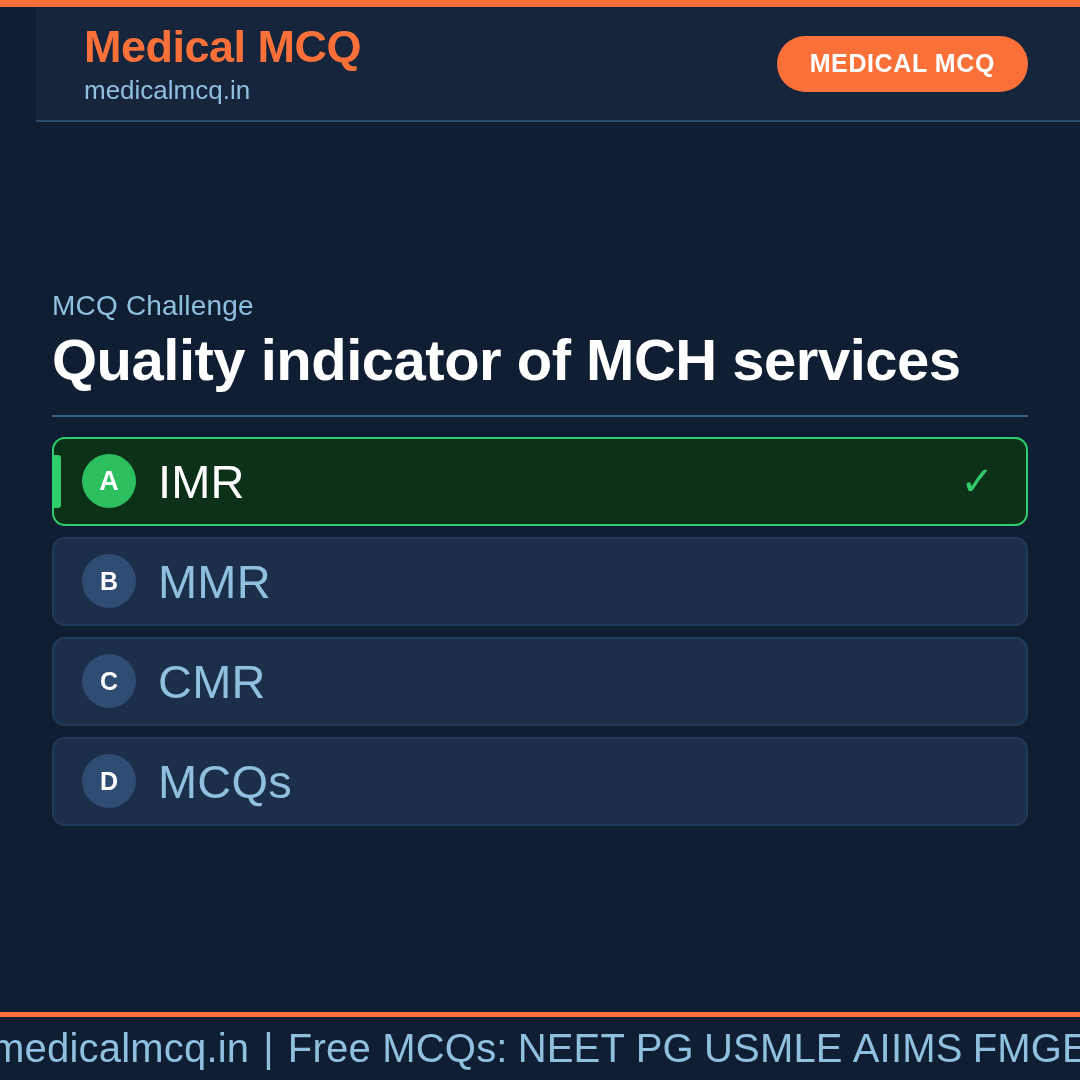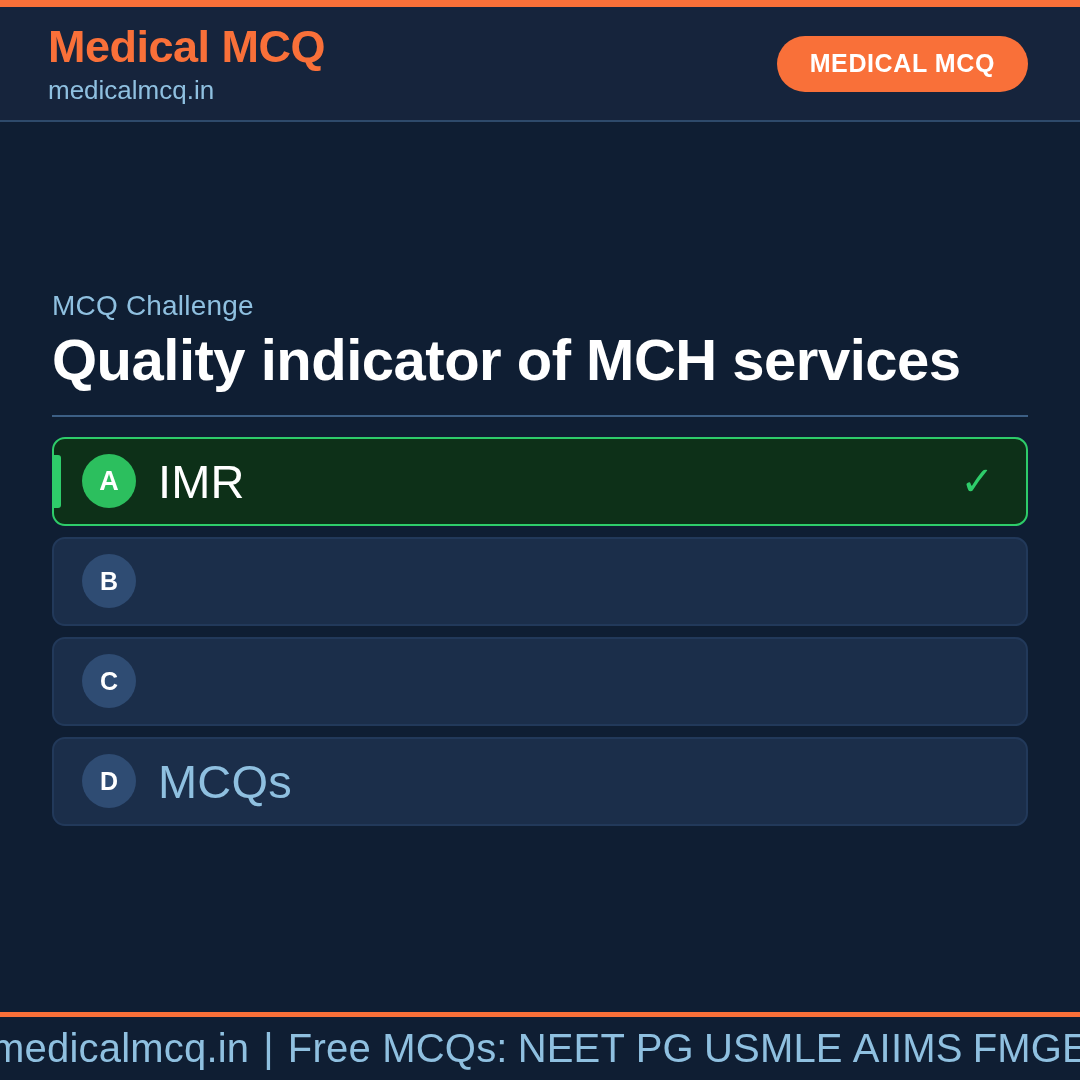--- a/index.html
+++ b/index.html
@@ -35,20 +35,21 @@
     flex: 0 0 auto;
     height: 115px;
     background: #16243c;
     border-bottom: 2px solid #2e4straight;
     border-bottom: 2px solid #2e4a6b;
     box-sizing: border-box;
     display: flex;
     align-items: center;
     justify-content: space-between;
     padding: 0 52px 0 48px;
+    margin-left: 36px;
   }
   .brand {
     display: flex;
     flex-direction: column;
     justify-content: center;
     line-height: 1;
   }
   .brand-title {
     font-size: 45px;
     font-weight: bold;
@@ -229,26 +230,28 @@
         <div class="option correct">
           <div class="accent"></div>
           <div class="badge">A</div>
           <div class="option-label">IMR</div>
           <div class="check">✓</div>
         </div>
 
         <div class="option">
 
           <div class="badge">B</div>
+          <div class="option-label">MMR</div>
           <div class="check hidden"></div>
         </div>
 
         <div class="option">
 
           <div class="badge">C</div>
+          <div class="option-label">CMR</div>
           <div class="check hidden"></div>
         </div>
 
         <div class="option">
 
           <div class="badge">D</div>
           <div class="option-label">MCQs</div>
           <div class="check hidden"></div>
         </div>
 

